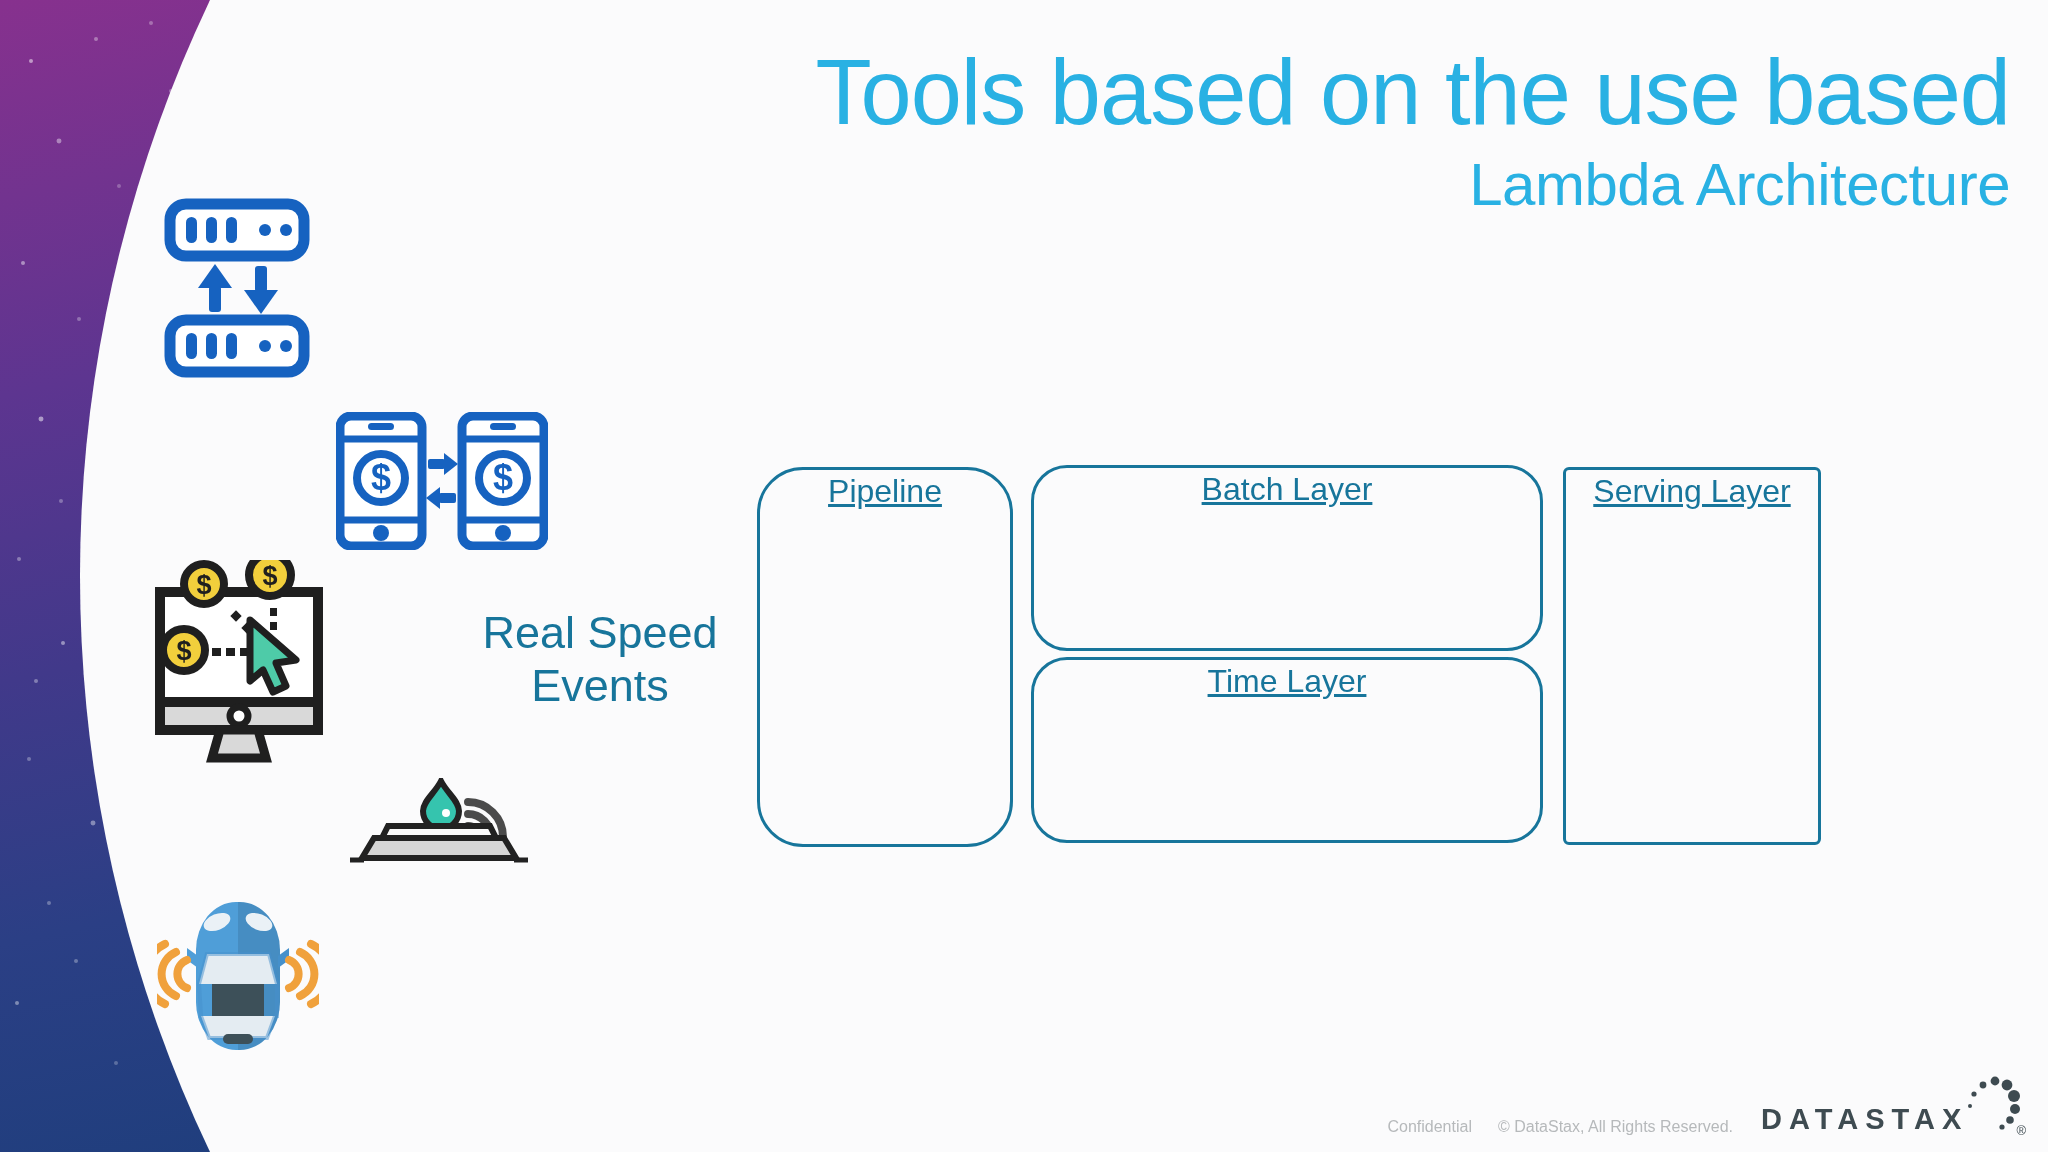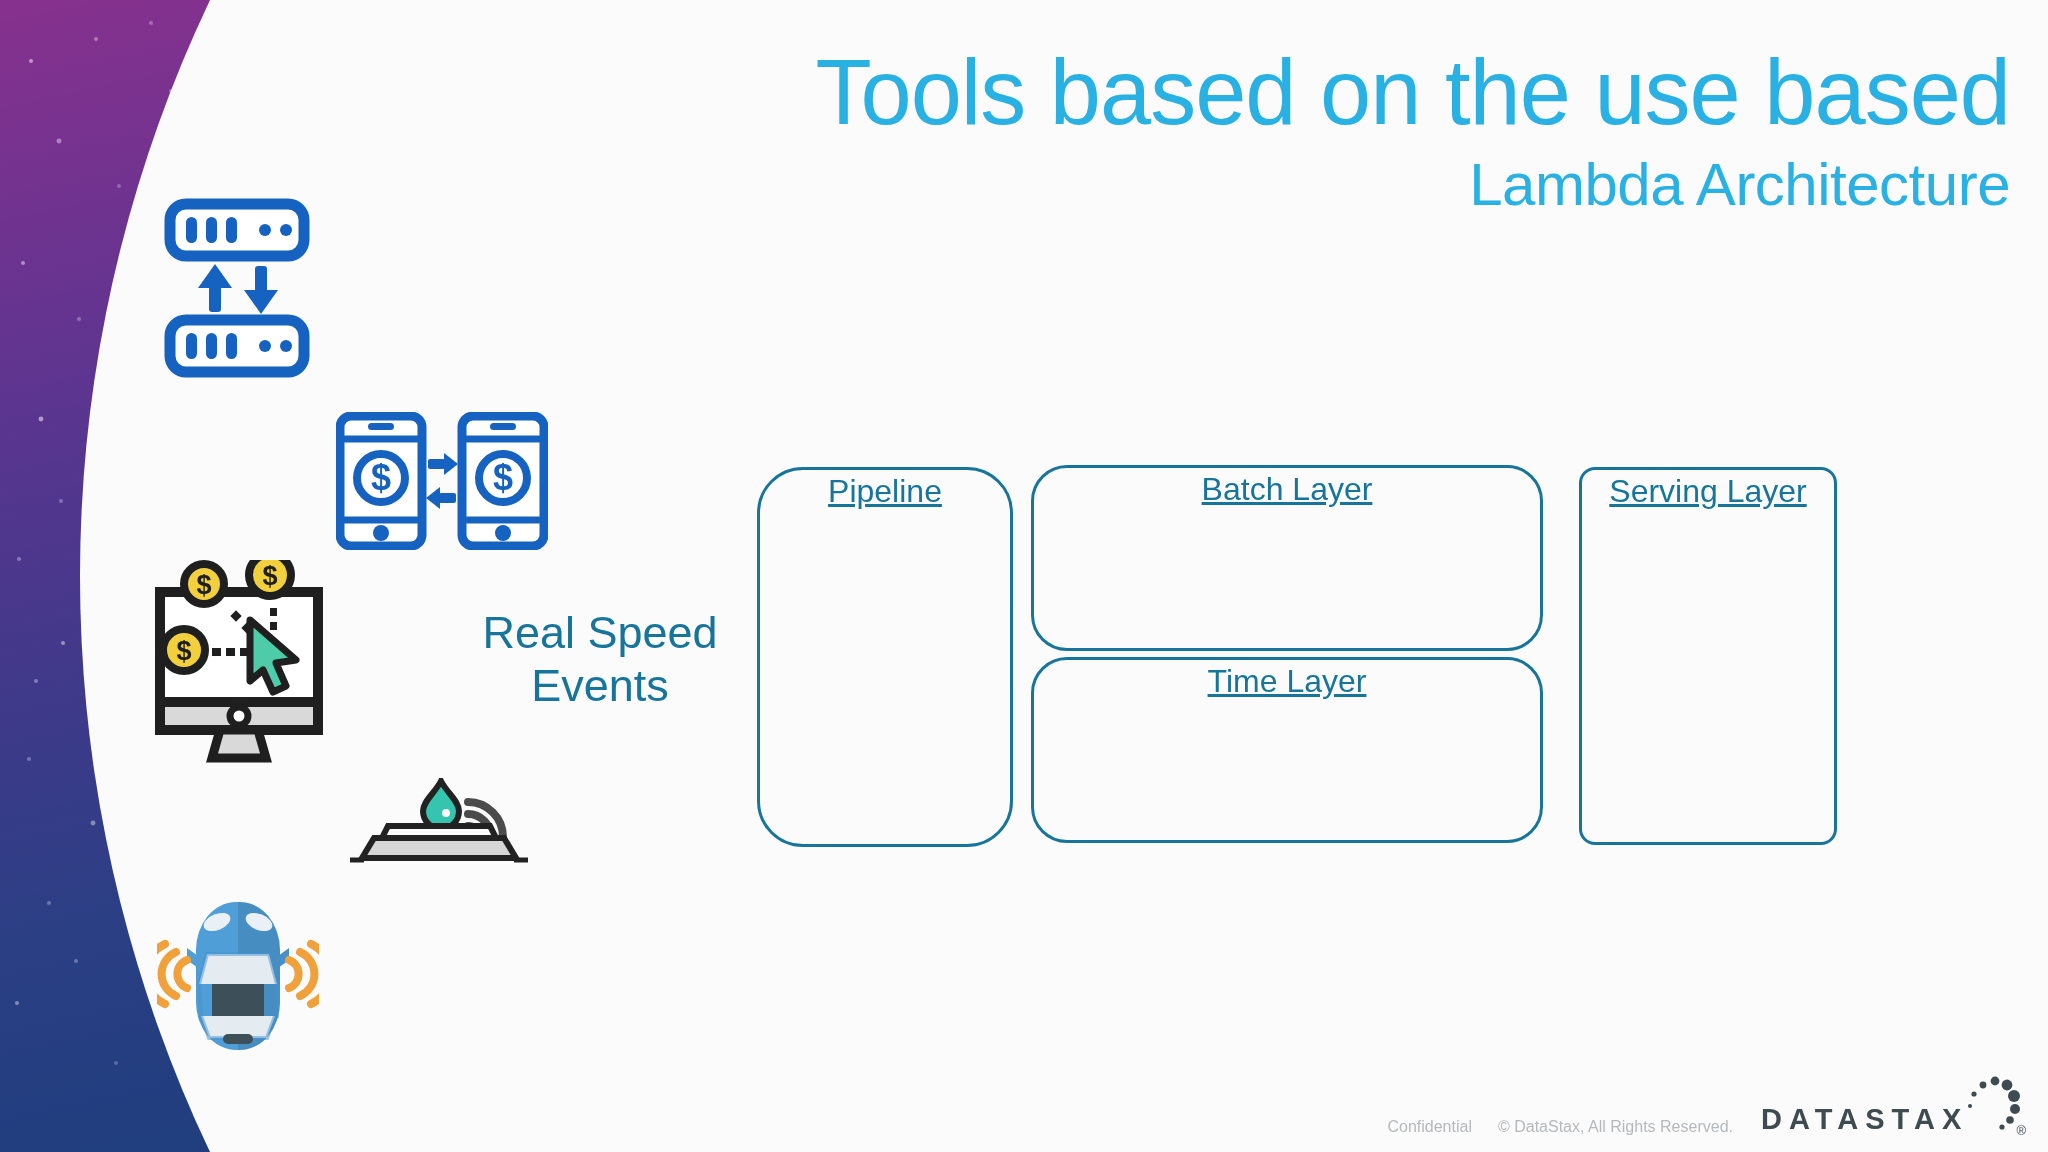--- a/index.html
+++ b/index.html
@@ -39,21 +39,21 @@
   .main-title { font-size:92px; line-height:1.15; font-weight:400; letter-spacing:-1px; }
   .sub-title  { font-size:60px; line-height:1.1; font-weight:400; margin-top:6px; letter-spacing:-0.5px; }
 
   
   .dbox { position:absolute; border:3.5px solid #17759b; background:transparent;
           display:flex; align-items:flex-start; justify-content:center; text-align:center;
           color:#17759b; font-size:32px; line-height:1.32;text-decoration:underline; }
   .dbox-pipeline { left:757px; top:467px; width:256px; height:380px; border-radius:46px; }
   .dbox-batch    { left:1031px; top:465px; width:512px; height:186px; border-radius:36px; }
   .dbox-speed    { left:1031px; top:657px; width:512px; height:186px; border-radius:36px; }
-  .dbox-serving  { left:1563px; top:467px; width:258px; height:378px; border-radius:16px; padding:0 24px;margin-left:16px; }
+  .dbox-serving  { left:1563px; top:467px; width:258px; height:378px; border-radius:6px; padding:0 24px; }
 
   .events-label { position:absolute; left:430px; top:606px; width:340px; text-align:center;
                   color:#17759b; font-size:45px; line-height:1.18; }
 
   
   .icon { position:absolute; }
   .ic-servers { left:164px; top:198px; }
   .ic-phones  { left:336px; top:412px; }
   .ic-monitor { left:150px; top:560px; }
   .ic-iot     { left:350px; top:778px; }

